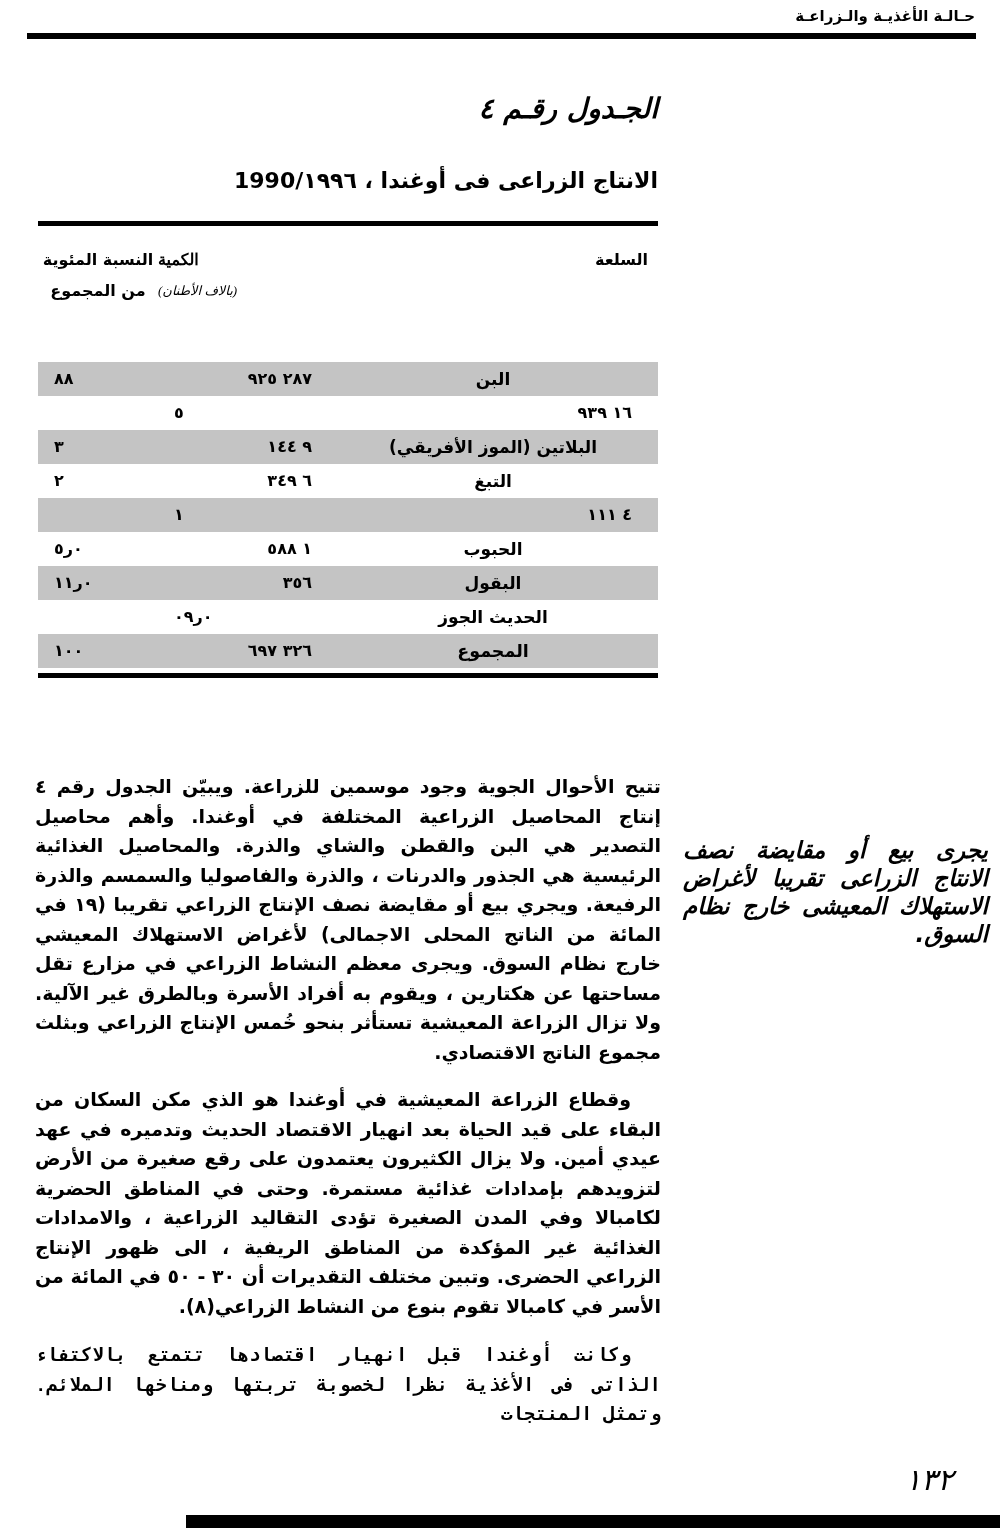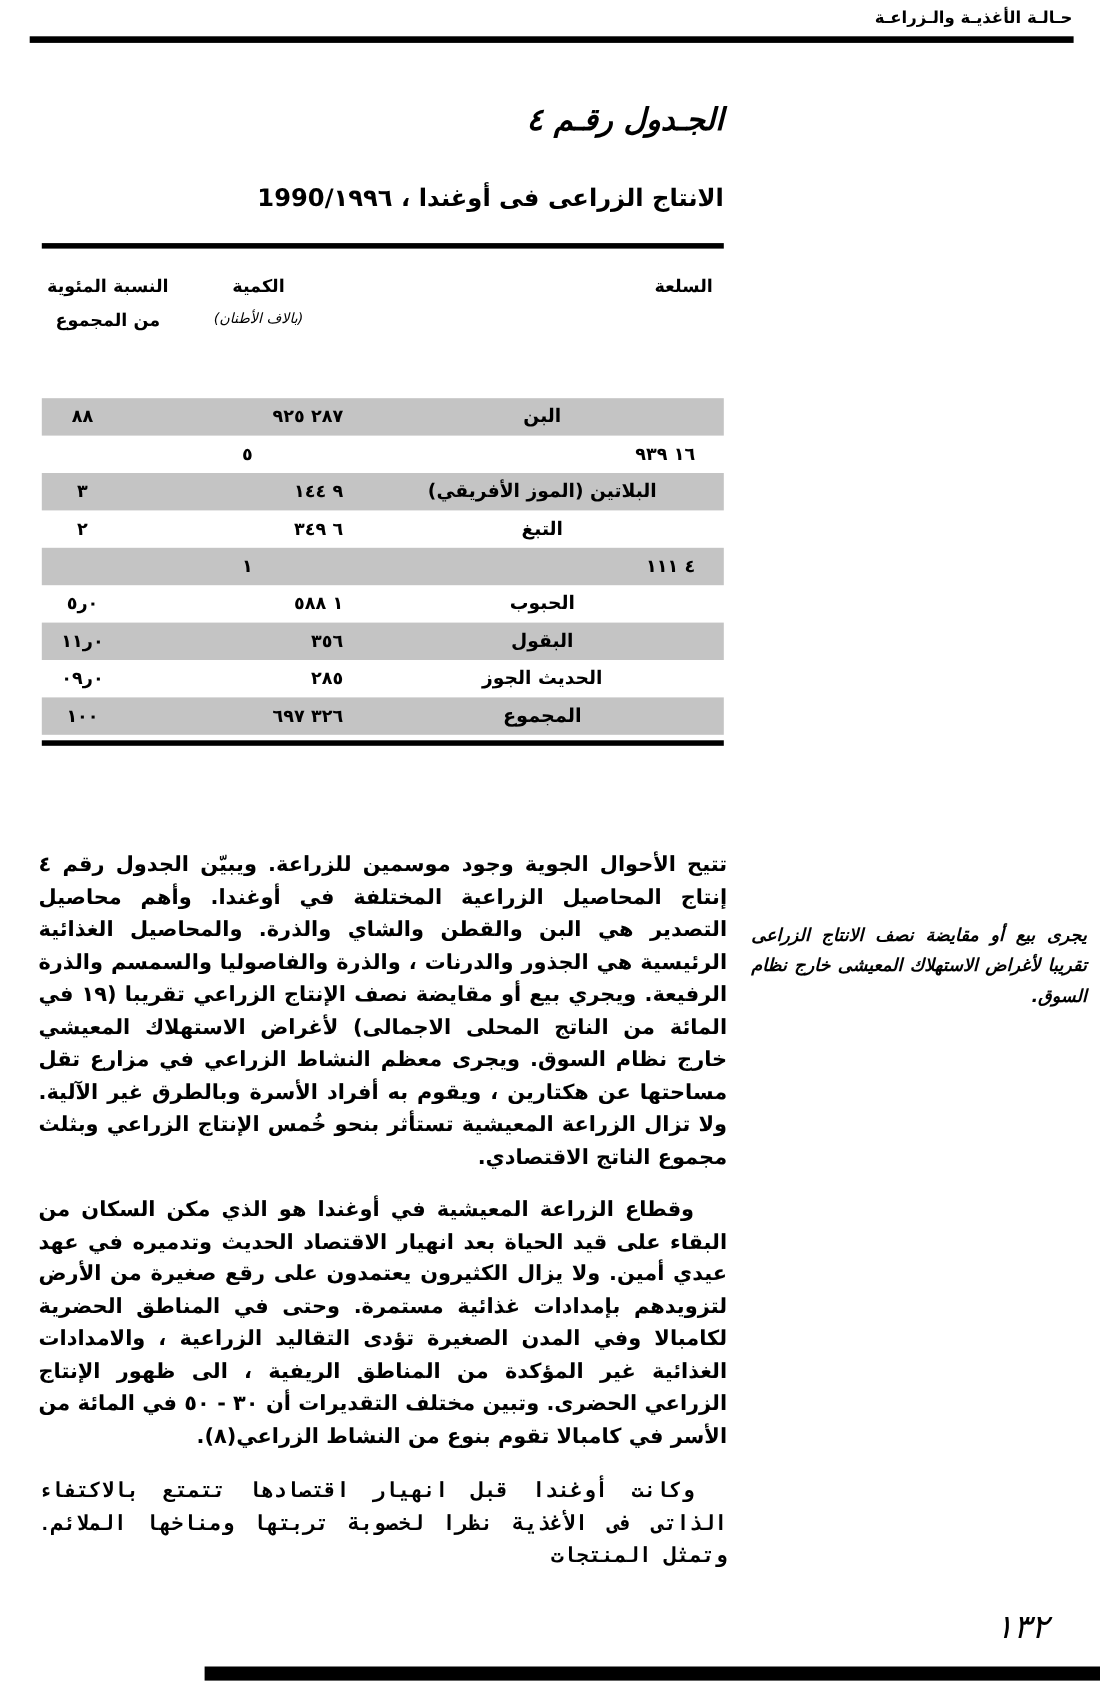--- a/index.html
+++ b/index.html
@@ -34,54 +34,54 @@
     position: absolute; top: 221px; left: 38px; width: 620px;
     border-top: 5px solid #000; border-bottom: 5px solid #000;
     padding-bottom: 5px; background: #fff;
   }
   .thead {
     display: grid; grid-template-columns: 320px 180px 120px;
     padding-top: 24px; height: 136px;
     font-weight: bold; font-size: 16px; line-height: 20px;
   }
   .th-commodity { text-align: right; padding-right: 10px; }
-  .th-qty { text-align: center; padding-right: 26px; }
+  .th-qty { text-align: left; padding-right: 26px; font-family: Liberation Serif, serif; }
   .th-qty .unit {
     font-style: italic; font-weight: normal; font-size: 13px; margin-top: 11px;
   }
   .th-pct { text-align: center; }
   .th-pct .line2 { margin-top: 11px; }
 
   .trow {
     display: grid; grid-template-columns: 320px 180px 120px;
     height: 34px; line-height: 34px;
     font-size: 17px; font-weight: bold;
   }
   .tbody > .trow:nth-child(odd) { background: #c4c4c4; }
   .td.commodity { text-align: center; padding-right: 10px; white-space: nowrap; }
   .td.qty {
     direction: ltr; unicode-bidi: isolate;
     text-align: right; padding-right: 26px; font-size: 16px; white-space: nowrap;
   }
-  .td.pct { text-align: center; padding-right: 46px; font-size: 16px; white-space: nowrap; }
+  .td.pct { text-align: left; padding-right: 46px; font-size: 16px; white-space: nowrap; margin-left: 16px; }
   .trow.total { font-size: 17.5px; }
 
   
   .main-col {
     position: absolute; top: 772px; left: 35px; width: 626px;
     font-size: 19px; line-height: 29.5px;
     font-weight: bold; text-align: justify;
   }
   .para.indent { text-indent: 30px; }
   .para.p2 { margin-top: 18px; }
   .para.p3 { margin-top: 21px; font-family: Liberation Mono, monospace; }
 
   .pullquote {
     position: absolute; top: 836px; left: 683px; width: 305px;
-    font-size: 16px; line-height: 28px;
+    font-size: 23px; line-height: 28px;
     font-weight: bold; font-style: italic; text-align: justify;
   }
 
   
   .page-number {
     position: absolute; top: 1462px; left: 905px;
     font-size: 30px; font-weight: normal; font-style: italic;
   }
   .footer-bar {
     position: absolute; bottom: 0; left: 186px; right: 0;
@@ -143,21 +143,20 @@
         <div class="td qty">١ ٥٨٨</div>
         <div class="td pct">٠ر٥</div>
       </div>
       <div class="trow">
         <div class="td commodity">البقول</div>
         <div class="td qty">٣٥٦</div>
         <div class="td pct">٠ر١١</div>
       </div>
       <div class="trow">
         <div class="td commodity">الحديث الجوز</div>
-        <div class="td qty">٢٨٥</div>
         <div class="td pct">٠ر٠٩</div>
       </div>
       <div class="trow total">
         <div class="td commodity">المجموع</div>
         <div class="td qty">٣٢٦ ٦٩٧</div>
         <div class="td pct">١٠٠</div>
       </div>
     </div>
   </div>
 

